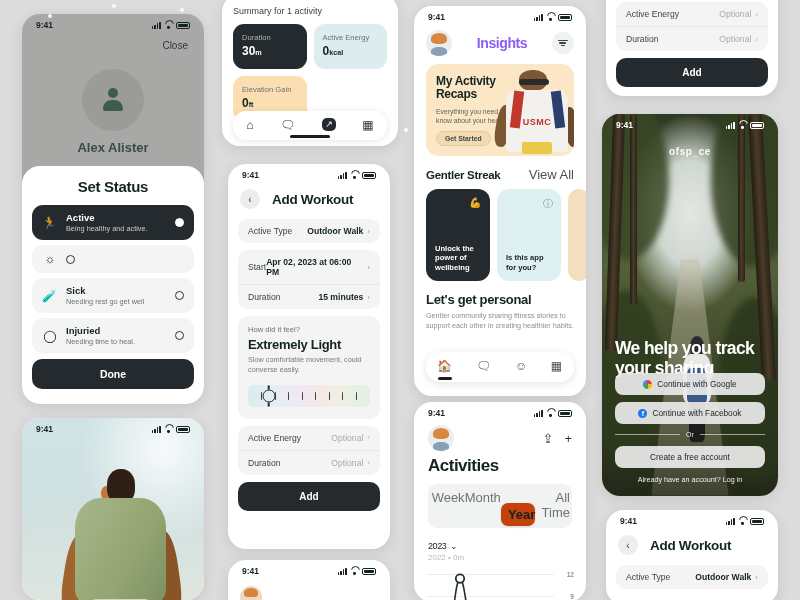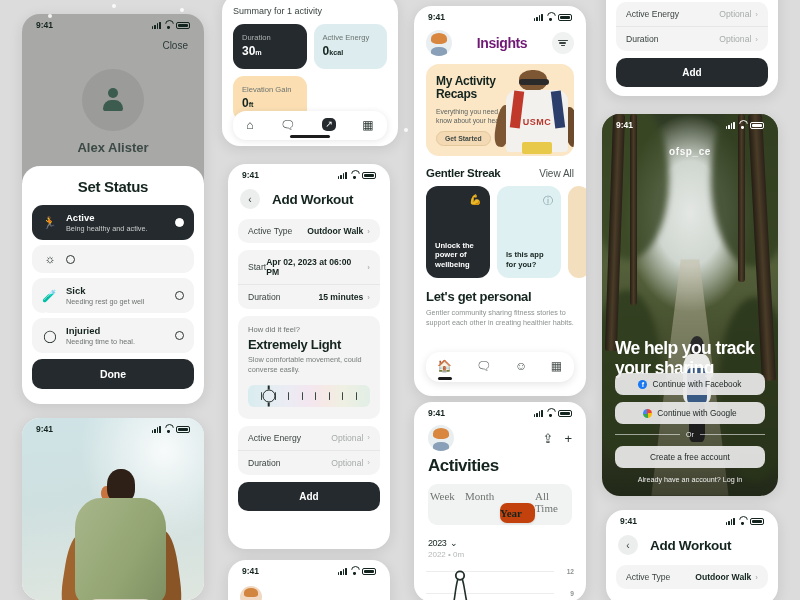--- a/index.html
+++ b/index.html
@@ -155,21 +155,21 @@
   .av-sm { width: 22px;height:22px;border-radius:50%;background:#f0d8c2;margin: 8px 0 0 12px; position:relative;overflow:hidden;}
   .av-sm::before{content:"";position:absolute;left:4px;top:2px;right:4px;height:9px;background:#d2853f;border-radius:50% 50% 30% 30%;}
   .av-sm::after{content:"";position:absolute;left:5px;bottom:0;right:5px;height:7px;background:#7e93ad;border-radius:40% 40% 0 0;}
 
   
   #p-insights { left: 414px; top: 6px; width: 172px; height: 390px; }
   .ins-head { display:flex;align-items:center;justify-content:space-between; padding: 6px 12px 8px 12px; }
   .av-ins { width: 26px;height:26px;border-radius:50%;background:#e9eef0;position:relative;overflow:hidden;flex:0 0 26px;}
   .av-ins::before{content:"";position:absolute;left:5px;top:3px;right:5px;height:11px;background:#d9873f;border-radius:50% 50% 35% 35%;}
   .av-ins::after{content:"";position:absolute;left:5px;bottom:0;right:5px;height:9px;background:#8aa0b8;border-radius:45% 45% 0 0;}
-  .ins-title { font-size: 14px;font-weight:bold;color:#701a75;letter-spacing:-.4px;}
+  .ins-title { font-size: 14px;font-weight:bold;color:#8b5cf6;letter-spacing:-.4px;}
   .filter-circ { width:22px;height:22px;border-radius:50%;background:#f0f1f1;display:flex;flex-direction:column;align-items:center;justify-content:center;gap:1.6px;}
   .filter-circ i{display:block;height:1.2px;background:#39433f;border-radius:1px;}
   .filter-circ i:nth-child(1){width:10px}.filter-circ i:nth-child(2){width:7px}.filter-circ i:nth-child(3){width:4px}
 
   .recap {
     margin: 0 12px; background:#fbe6c6; border-radius: 13px; height: 92px;
     position:relative; overflow:hidden; padding: 11px 10px;
   }
   .recap-t { font-size: 12px; font-weight:bold; color:#14241f; line-height:1.12; letter-spacing:-.3px; width:58%;}
   .recap-s { font-size: 6.8px; color:#5d6360; margin-top:5px; line-height:1.35; width:58%;}
@@ -180,21 +180,21 @@
   .a-body{position:absolute;left:8%;top:25%;width:84%;height:70%;background:#f3f1ee;border-radius:18% 18% 6% 6%;}
   .a-strapL{position:absolute;left:16%;top:26%;width:13%;height:42%;background:#c0392b;transform:rotate(7deg);}
   .a-strapR{position:absolute;right:16%;top:26%;width:13%;height:42%;background:#2c3e6b;transform:rotate(-7deg);}
   .a-usmc{position:absolute;left:10%;top:56%;width:80%;text-align:center;font-size:9px;font-weight:bold;color:#b9372c;letter-spacing:.5px;font-family:"Liberation Sans",sans-serif;}
   .a-bib{position:absolute;left:30%;bottom:2%;width:40%;height:14%;background:#e9c94a;border-radius:2px;}
   .a-armL{position:absolute;left:-6%;top:42%;width:20%;height:48%;background:#7d5633;border-radius:40%;transform:rotate(10deg);}
   .a-armR{position:absolute;right:-6%;top:44%;width:20%;height:46%;background:#6d4a2c;border-radius:40%;transform:rotate(-10deg);}
 
   .sec-head { display:flex;align-items:baseline;justify-content:space-between;padding: 11px 12px 7px 12px; }
   .sec-title { font-size: 11.5px; font-weight:bold;color:#14241f;letter-spacing:-.3px;}
-  .sec-link { font-size: 10px; color:#4a5350; }
+  .sec-link { font-size: 13px; color:#4a5350; }
   .carousel { display:flex; gap: 7px; padding: 0 0 0 12px; overflow:hidden; }
   .cc { border-radius: 12px; padding: 9px; position:relative; flex: 0 0 auto; height: 92px; }
   .cc1 { width: 64px; background:#252a2e; }
   .cc2 { width: 64px; background:#dff0f2; }
   .cc3 { width: 22px; background:#f3dfbe; }
   .cc-ico { position:absolute; right:8px; top:8px; font-size:10px; color:#fff; opacity:.9;}
   .cc2 .cc-ico { color:#6b8c92; }
   .cc-txt { position:absolute; left:9px; right:9px; bottom:9px; font-size:7.6px; font-weight:bold; line-height:1.25; color:#fff;}
   .cc2 .cc-txt { color:#14241f;margin-top:24px; }
 
@@ -209,21 +209,21 @@
   .it { font-size: 12px; color:#49524f; position:relative; line-height:1; }
   .it.active { color:#14241f; }
   .it.active::after{content:"";position:absolute;left:50%;transform:translateX(-50%);bottom:-8px;width:14px;height:3px;border-radius:2px;background:#1c1c1c;}
 
   
   #p-activities { left: 414px; top: 402px; width: 172px; height: 200px; }
   .act-top { display:flex;align-items:center;justify-content:space-between;padding: 5px 14px 0 14px;}
   .act-icons { display:flex; align-items:center; gap: 11px; font-size: 13px; color:#2b3733; }
   .act-h1 { font-size: 17px; font-weight:bold;color:#14241f;padding: 5px 14px 0 14px; letter-spacing:-.5px;}
   .seg { display:flex; background:#f1f2f2; border-radius:9px; margin: 8px 14px 0 14px; padding: 2px; }
-  .seg div { flex:1; text-align:left; font-size: 11px; color:#6e7470; padding: 4px 0; border-radius: 7px; font-family: Liberation Serif, serif; }
+  .seg div { flex:1; text-align:right; font-size: 13px; color:#6e7470; padding: 4px 0; border-radius: 7px; }
   .seg div.on { background:#c2410c; color:#14241f; font-weight:bold; box-shadow:0 1px 3px rgba(0,0,0,.1);margin-top:17px;}
   .yr { font-size: 14px; font-weight:bold; color:#14241f; padding: 8px 14px 0 14px; letter-spacing:-.4px;}
   .yr span { font-size:9px; font-weight:normal;}
   .yr-sub { font-size: 8px; color:#b5b9b7; padding: 1px 14px 0 14px; }
   .chart-wrap { position:relative; margin: 4px 10px 0 12px; height: 62px; }
   .gl { position:absolute; left:0; right:22px; height:1px; background:#ededed; }
   .gll { position:absolute; right:2px; font-size:6.6px; color:#8d9290; transform:translateY(-50%); font-weight:bold;}
 
   
   #p-partial-add { left: 606px; top: -44px; width: 172px; height: 140px; }
@@ -647,26 +647,26 @@
             <i></i>
           </span>
         <span class="wifi"></span>
         <span class="batt"></span>
       </span>
     </div>
     <div class="ob-logo">ofsp_ce</div>
     <div class="ob-head">We help you track your sharing</div>
     <div class="ob-btns">
       <div class="ob-btn">
+        <span class="gg-ic"></span>
+        <span>Continue with Google</span>
+      </div>
+      <div class="ob-btn">
         <span class="fb-ic">f</span>
         <span>Continue with Facebook</span>
-      </div>
-      <div class="ob-btn">
-        <span class="gg-ic"></span>
-        <span>Continue with Google</span>
       </div>
       <div class="ob-or">
         <i></i>
           <span>Or</span>
           <i></i>
       </div>
       <div class="ob-btn">
         <span>Create a free account</span>
       </div>
       <div class="ob-foot">Already have an account? Log in</div>

